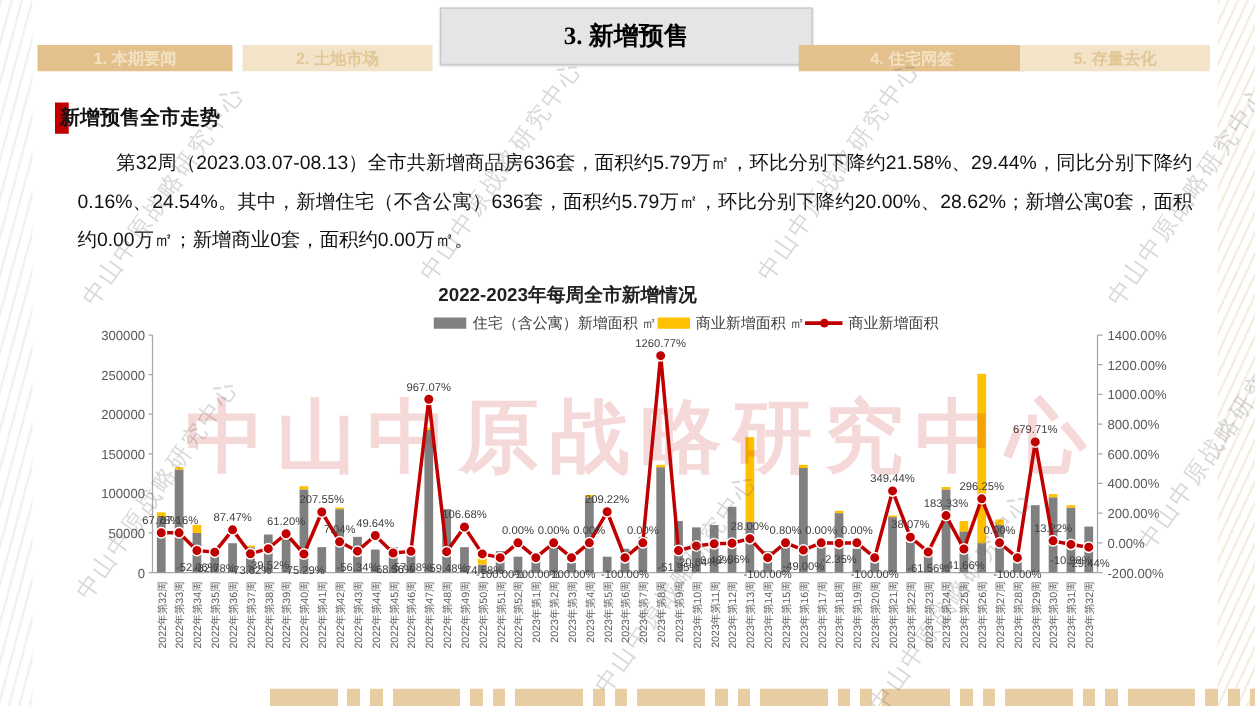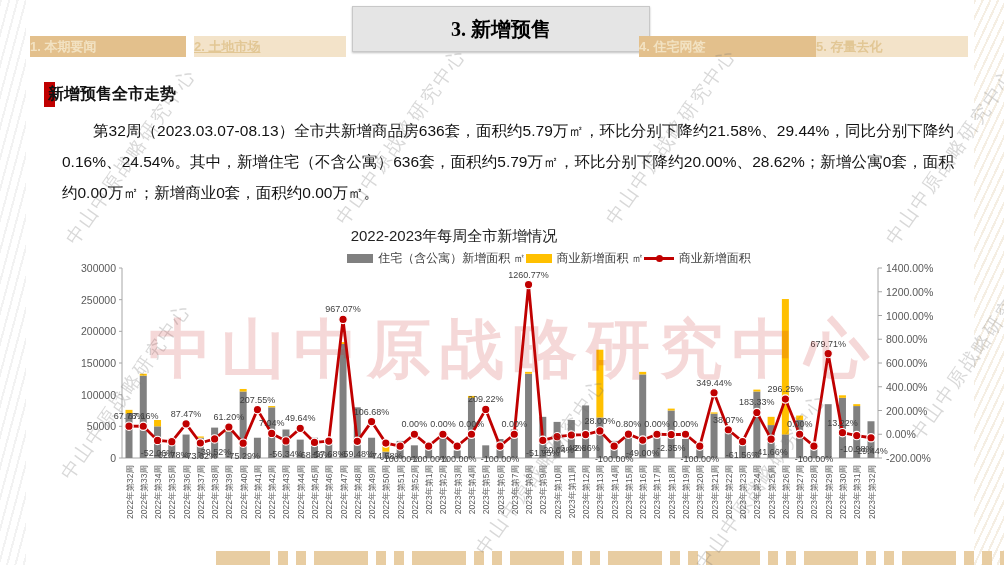--- a/index.html
+++ b/index.html
@@ -15,41 +15,41 @@
     opacity:.55;
   }
   .edge-right{
     position:absolute;right:0;top:0;width:30px;height:565px;
     background:repeating-linear-gradient(115deg,rgba(214,186,140,.35) 0 2px,rgba(255,255,255,0) 2px 7px);
     opacity:.7;
   }
   
   .tab{
     position:absolute;top:36px;height:21px;line-height:21px;
-    font-weight:bold;font-size:13px;cursor:pointer;
+    text-align:center;font-weight:bold;font-size:13px;cursor:pointer;
   }
   .tab-dark{background:#e3c08c;color:#f2e2c2;}
   .tab-light{background:#f3e3c9;color:#e2c795;}
   .tab-active{
     position:absolute;left:352px;top:6px;width:296px;height:44px;
     background:#e5e5e5;border:1px solid #c8c8c8;box-shadow:0 1px 2px rgba(0,0,0,.25);
     color:#000;font-weight:bold;font-size:20px;line-height:44px;text-align:center;
     font-family:"Liberation Serif","DejaVu Serif",serif;cursor:pointer;
   }
   
   .sec-bar{position:absolute;left:44px;top:82px;width:11px;height:25px;background:#c00000;}
   .sec-title{position:absolute;left:48px;top:84px;font-size:16px;font-weight:bold;color:#111;}
   
   .para{
     position:absolute;left:62px;top:115px;width:892px;
     font-size:15.5px;line-height:31px;color:#111;text-indent:2em;text-align:justify;
   }
   
   .chart-title{position:absolute;left:0;top:227px;width:908px;text-align:center;
-    font-size:15px;font-weight:normal;color:#222;}
+    font-size:15px;font-weight:bold;color:#222;}
   .legend{position:absolute;left:0;top:250px;width:1004px;display:flex;
     justify-content:center;align-items:center;font-size:12px;color:#404040;padding-left:47px;}
   .legend-item{display:flex;align-items:center;gap:5px;}
   .sw{width:26px;height:9px;display:inline-block;}
   .legend-line{width:30px;height:3px;background:#c00000;position:relative;display:inline-block;}
   .legend-line .dot{position:absolute;left:12px;top:-2px;width:7px;height:7px;border-radius:50%;
     background:#c00000;}
   #chart-svg{position:absolute;left:0;top:245px;}
   
   .wm-red{
@@ -72,21 +72,21 @@
       #e8cda2 80px 90px, rgba(0,0,0,0) 90px 98px);
   }
 </style>
 </head>
 <body>
 
 <div class="edge-left"></div>
 <div class="edge-right"></div>
 
 <div class="tab tab-dark" style="left:30px;width:156px;">1. 本期要闻</div>
-<div class="tab tab-light" style="left:194px;width:152px;text-decoration:underline;">2. 土地市场</div>
+<div class="tab tab-light" style="left:194px;width:152px;">2. 土地市场</div>
 <div class="tab-active">3. 新增预售</div>
 <div class="tab tab-dark" style="left:639px;width:181px;">4. 住宅网签</div>
 <div class="tab tab-light" style="left:816px;width:152px;">5. 存量去化</div>
 
 <div class="sec-bar"></div>
 <div class="sec-title">新增预售全市走势</div>
 
 <div class="para">第32周（2023.03.07-08.13）全市共新增商品房636套，面积约5.79万㎡，环比分别下降约21.58%、29.44%，同比分别下降约0.16%、24.54%。其中，新增住宅（不含公寓）636套，面积约5.79万㎡，环比分别下降约20.00%、28.62%；新增公寓0套，面积约0.00万㎡；新增商业0套，面积约0.00万㎡。</div>
 
 <div class="chart-title">2022-2023年每周全市新增情况</div>

